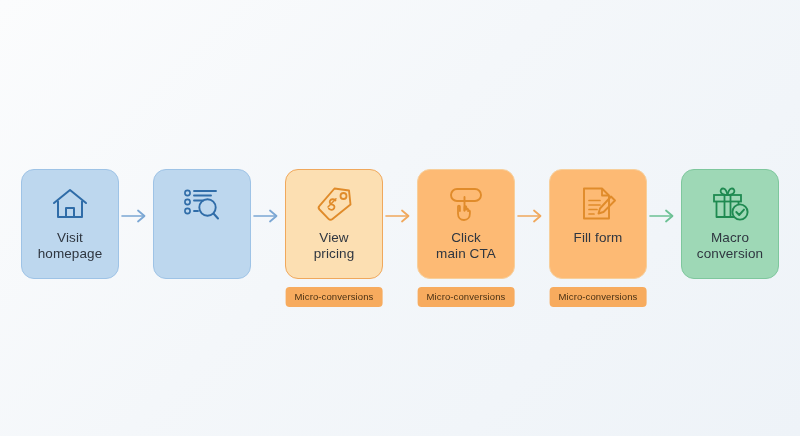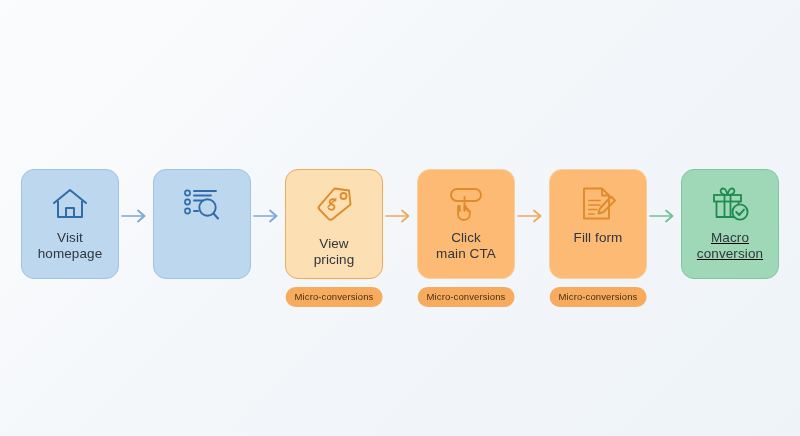--- a/index.html
+++ b/index.html
@@ -45,30 +45,28 @@
     margin-top: 11px;
   }
 
   .step.blue {
     background: #bdd7ee;
     border: 1px solid #9ec3e6;
   }
   .step.orange {
     background: #fcdfb2;
     border: 1px solid #f0a85c;
-    gap: 6px;
   }
   .step.orange-soft {
     background: #fdba74;
     border: 1px solid #f7cf9b;
   }
   .step.green {
     background: #9ed8b6;
     border: 1px solid #7ec79d;
-    text-decoration: underline;
   }
 
   .step-icon {
     margin-top: 14px;
     height: 40px;
     display: flex;
     align-items: center;
     justify-content: center;
   }
 
@@ -86,21 +84,21 @@
   .badge {
     position: absolute;
     top: 117px;
     left: 50%;
     transform: translateX(-50%);
     background: #f7ab5e;
     color: #4a3114;
     font-size: 9.5px;
     line-height: 10px;
     padding: 5px 9px 5px 9px;
-    border-radius: 10px;
+    border-radius: 4px;
     white-space: nowrap;
     letter-spacing: 0.1px;
   }
 
   .connector {
     flex: 0 0 auto;
     width: 34px;
     height: 110px;
     display: flex;
     align-items: center;

